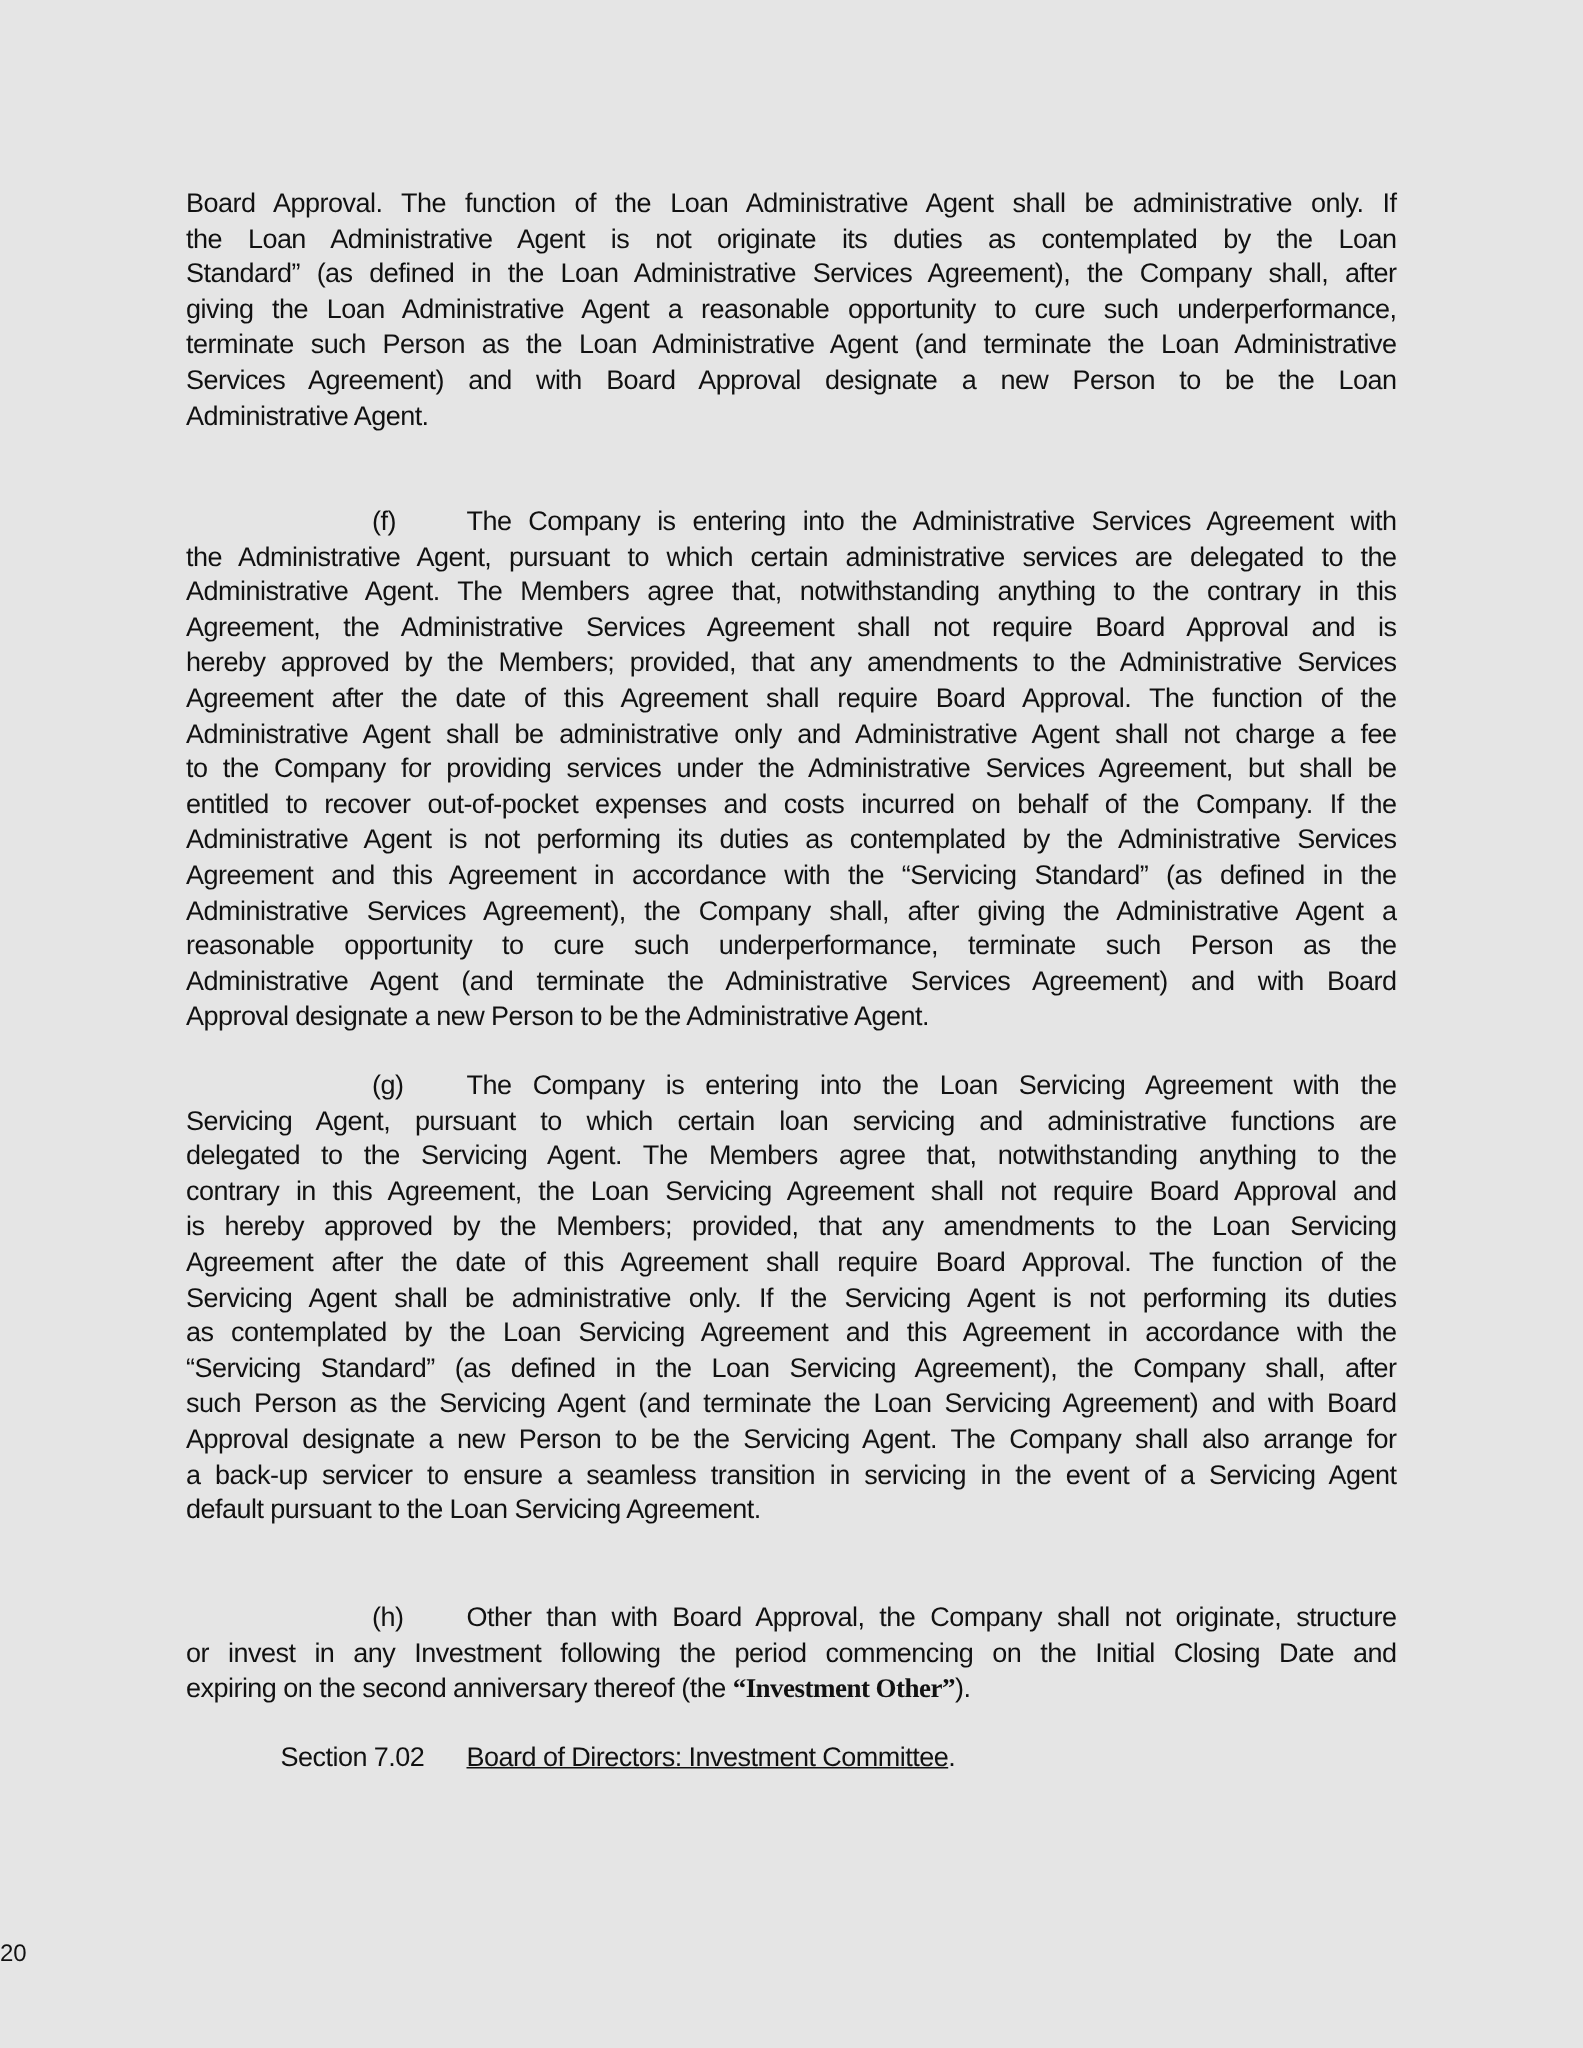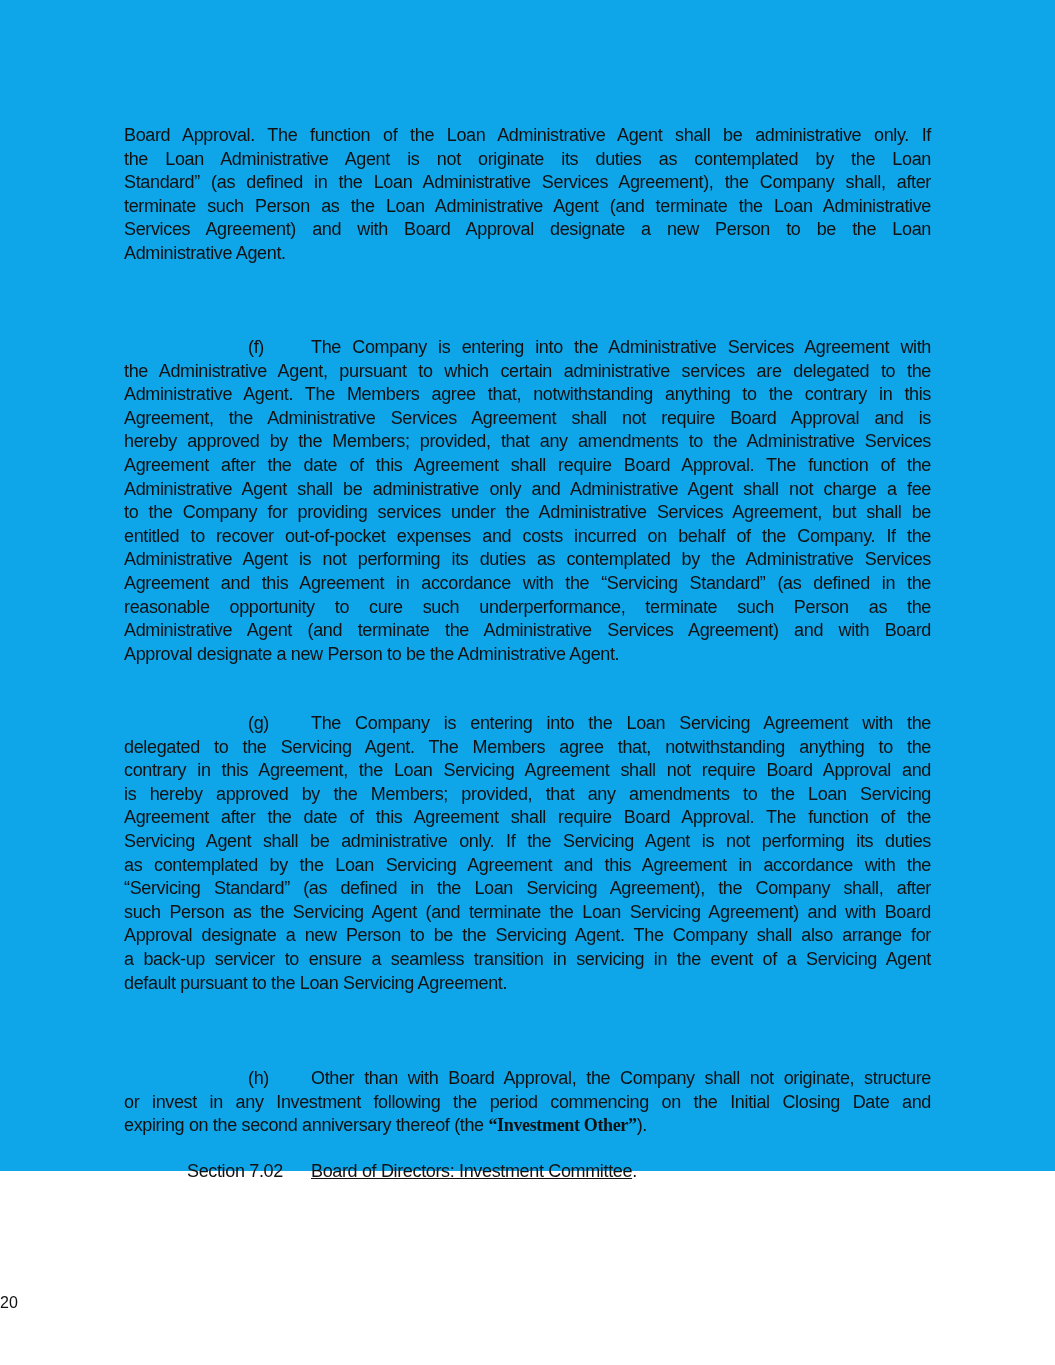--- a/index.html
+++ b/index.html
@@ -1,17 +1,17 @@
 <!DOCTYPE html>
 <html><head>
 <meta charset="utf-8">
 <style>
   html, body { margin: 0; padding: 0; background: #ffffff; }
   body { width: 1055px; height: 1365px; position: relative; overflow: hidden; }
-  .page { position: absolute; left: 0; top: 0; width: 1055px; height: 1171px; background: #0ea5e9; }
+  .page { position: absolute; left: 0; top: 0; width: 1055px; height: 1365px; background: #e5e5e5; }
   .para { position: absolute; left: 124px; width: 807px; }
   .line {
     font-family: "Liberation Sans", sans-serif;
     font-size: 18px;
     color: #111;
     height: 23.6px;
     line-height: 23.6px;
     white-space: nowrap;
     text-align: justify;
     text-align-last: justify;
@@ -35,50 +35,53 @@
 </style>
 </head>
 <body>
 
 <div class="page">
 
   <div class="para" style="top:124px;">
     <div class="line">Board Approval.  The function of the Loan Administrative Agent shall be administrative only.  If</div>
     <div class="line">the Loan Administrative Agent is not originate its duties as contemplated by the Loan</div>
     <div class="line">Standard” (as defined in the Loan Administrative Services Agreement), the Company shall, after</div>
+    <div class="line">giving the Loan Administrative Agent a reasonable opportunity to cure such underperformance,</div>
     <div class="line">terminate such Person as the Loan Administrative Agent (and terminate the Loan Administrative</div>
     <div class="line">Services Agreement) and with Board Approval designate a new Person to be the Loan</div>
     <div class="line last">Administrative Agent.</div>
   </div>
 
   <div class="para" style="top:336px;">
     <div class="line" style="display:flex;">
       <span class="indent-label">(f)</span>
       <span style="flex:1; text-align:justify; text-align-last:justify;">The Company is entering into the Administrative Services Agreement with</span>
     </div>
     <div class="line">the Administrative Agent, pursuant to which certain administrative services are delegated to the</div>
     <div class="line">Administrative Agent. The Members agree that, notwithstanding anything to the contrary in this</div>
     <div class="line">Agreement, the Administrative Services Agreement shall not require Board Approval and is</div>
     <div class="line">hereby approved by the Members; provided, that any amendments to the Administrative Services</div>
     <div class="line">Agreement after the date of this Agreement shall require Board Approval. The function of the</div>
     <div class="line">Administrative Agent shall be administrative only and Administrative Agent shall not charge a fee</div>
     <div class="line">to the Company for providing services under the Administrative Services Agreement, but shall be</div>
     <div class="line">entitled to recover out-of-pocket expenses and costs incurred on behalf of the Company.  If the</div>
     <div class="line">Administrative Agent is not performing its duties as contemplated by the Administrative Services</div>
     <div class="line">Agreement and this Agreement in accordance with the “Servicing Standard” (as defined in the</div>
+    <div class="line">Administrative Services Agreement), the Company shall, after giving the Administrative Agent a</div>
     <div class="line">reasonable opportunity to cure such underperformance, terminate such Person as the</div>
     <div class="line">Administrative Agent (and terminate the Administrative Services Agreement) and with Board</div>
     <div class="line last">Approval designate a new Person to be the Administrative Agent.</div>
   </div>
 
   <div class="para" style="top:712px;">
     <div class="line" style="display:flex;">
       <span class="indent-label">(g)</span>
       <span style="flex:1; text-align:justify; text-align-last:justify;">The Company is entering into the Loan Servicing Agreement with the</span>
     </div>
+    <div class="line">Servicing Agent, pursuant to which certain loan servicing and administrative functions are</div>
     <div class="line">delegated to the Servicing Agent. The Members agree that, notwithstanding anything to the</div>
     <div class="line">contrary in this Agreement, the Loan Servicing Agreement shall not require Board Approval and</div>
     <div class="line">is hereby approved by the Members; provided, that any amendments to the Loan Servicing</div>
     <div class="line">Agreement after the date of this Agreement shall require Board Approval. The function of the</div>
     <div class="line">Servicing Agent shall be administrative only. If the Servicing Agent is not performing its duties</div>
     <div class="line">as contemplated by the Loan Servicing Agreement and this Agreement in accordance with the</div>
     <div class="line">“Servicing Standard” (as defined in the Loan Servicing Agreement), the Company shall, after</div>
     <div class="line">such Person as the Servicing Agent (and terminate the Loan Servicing Agreement) and with Board</div>
     <div class="line">Approval designate a new Person to be the Servicing Agent.  The Company shall also arrange for</div>
     <div class="line">a back-up servicer to ensure a seamless transition in servicing in the event of a Servicing Agent</div>

